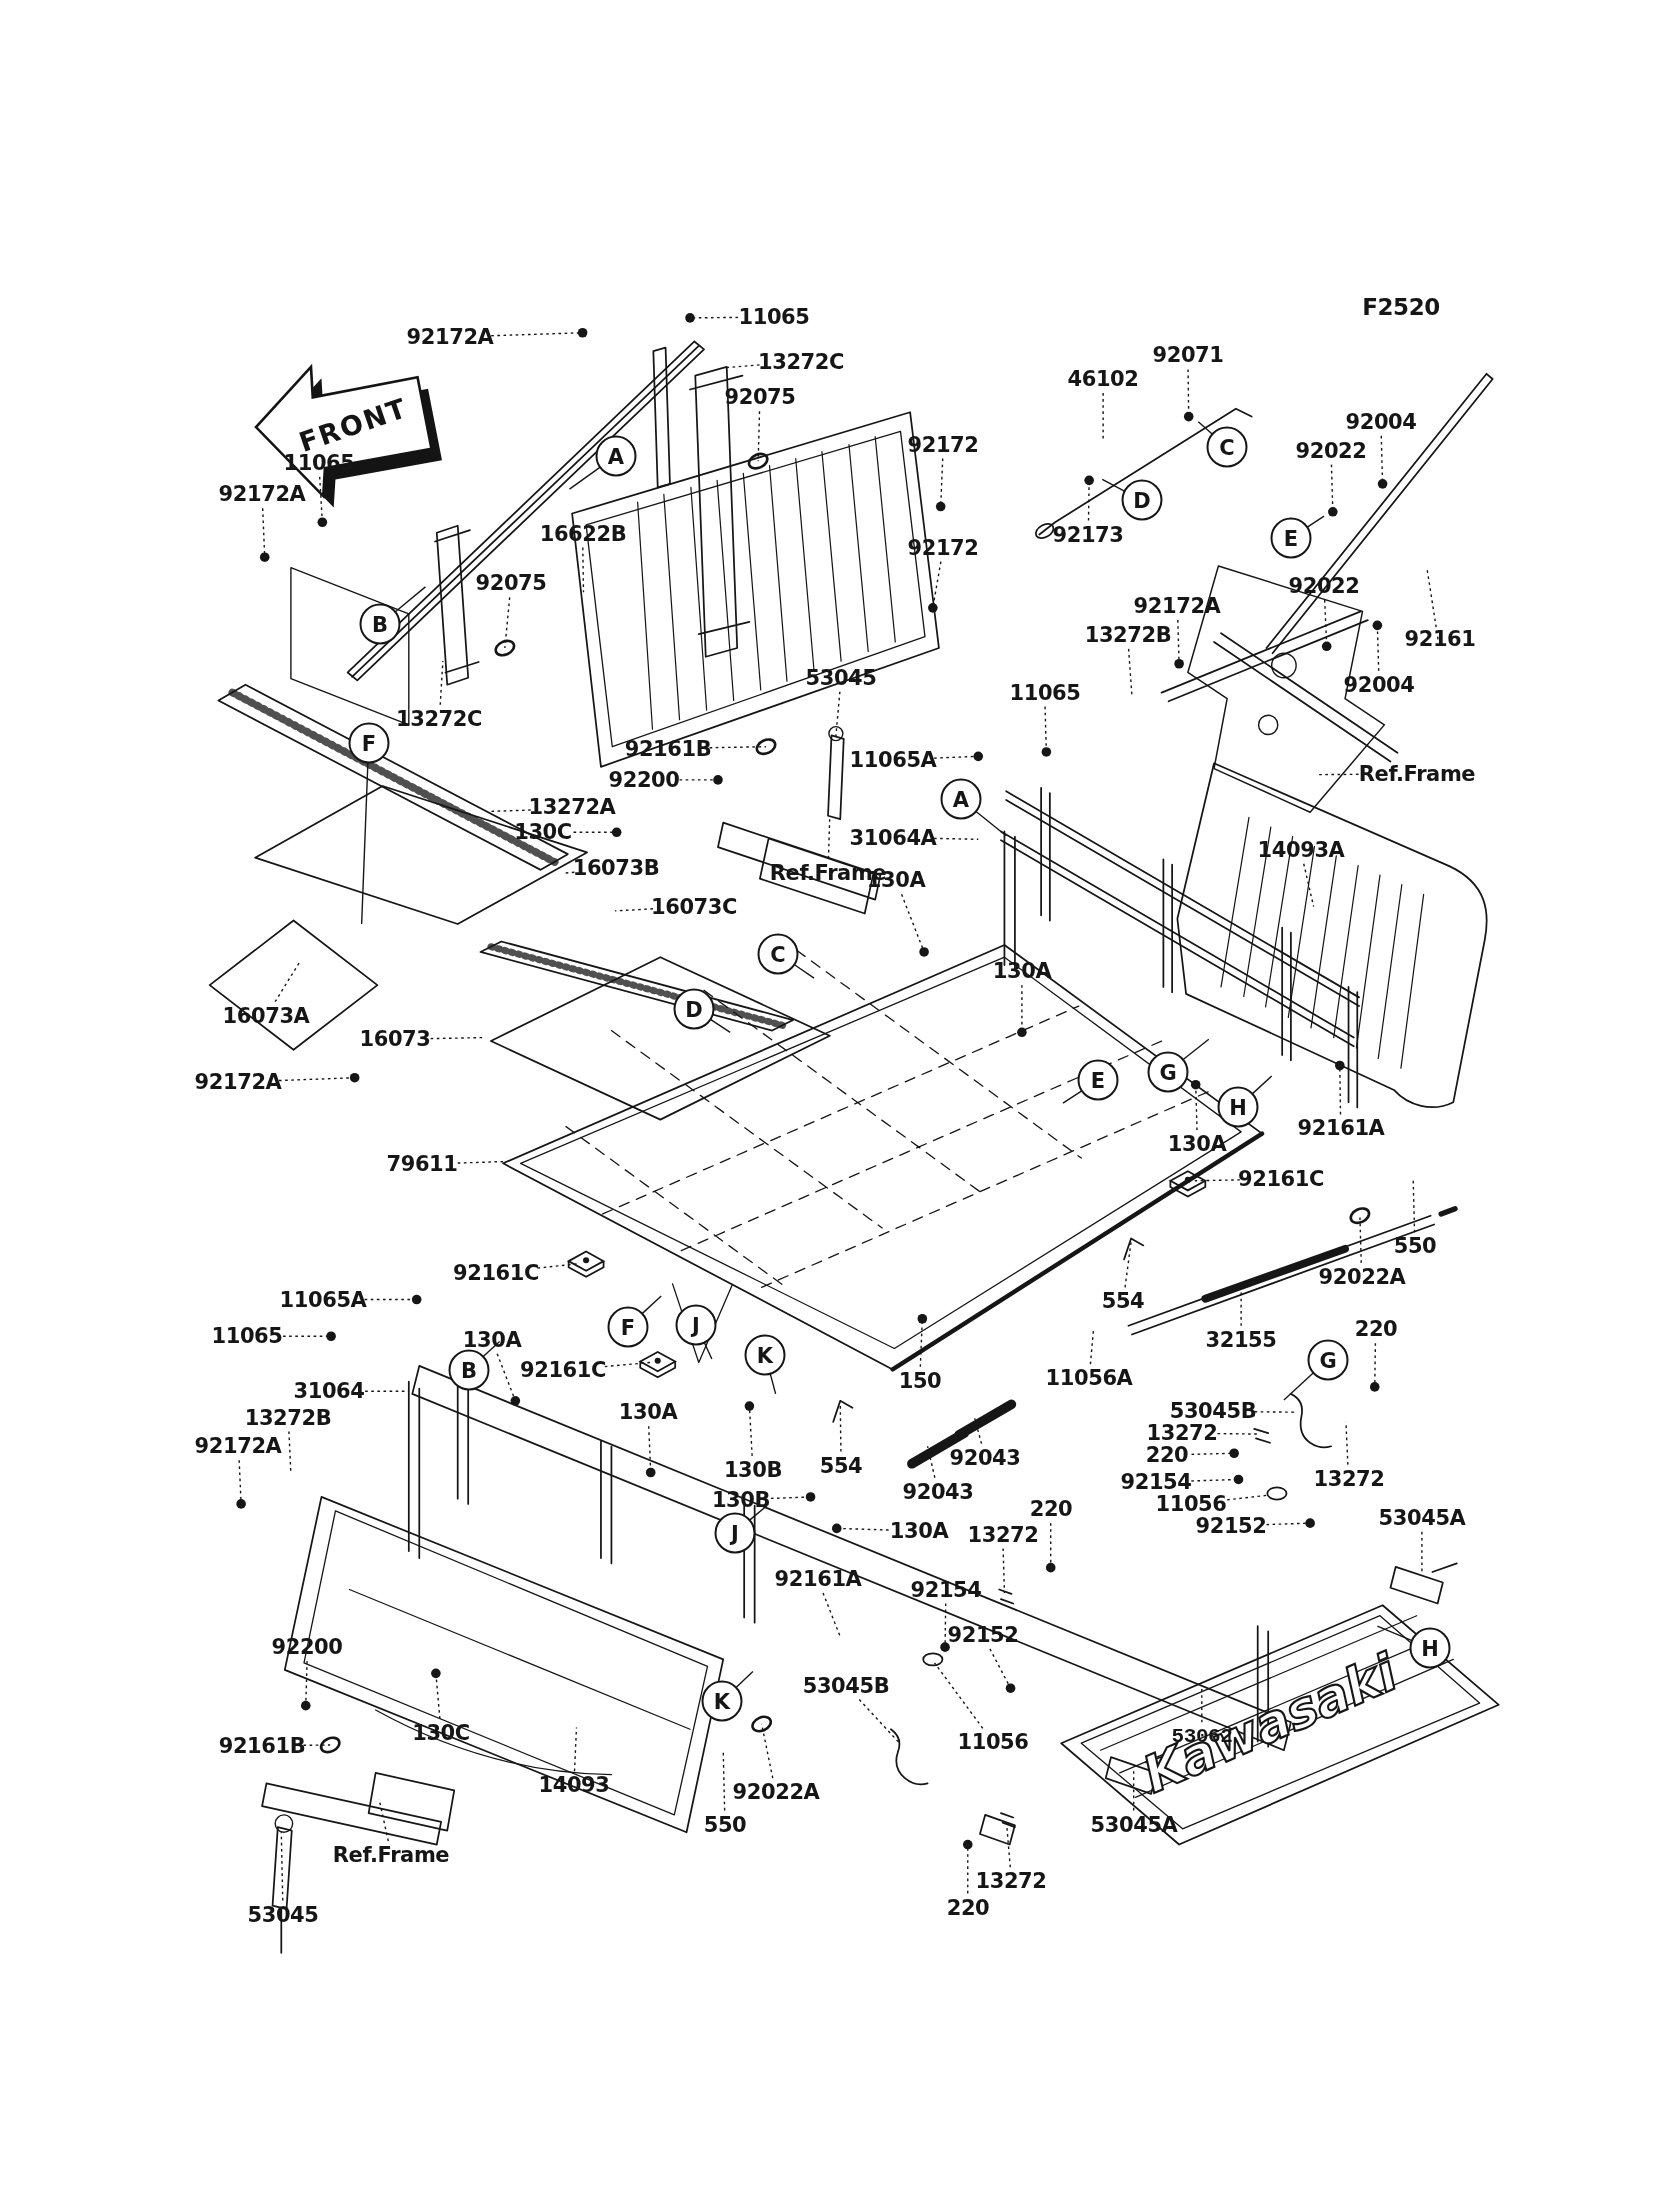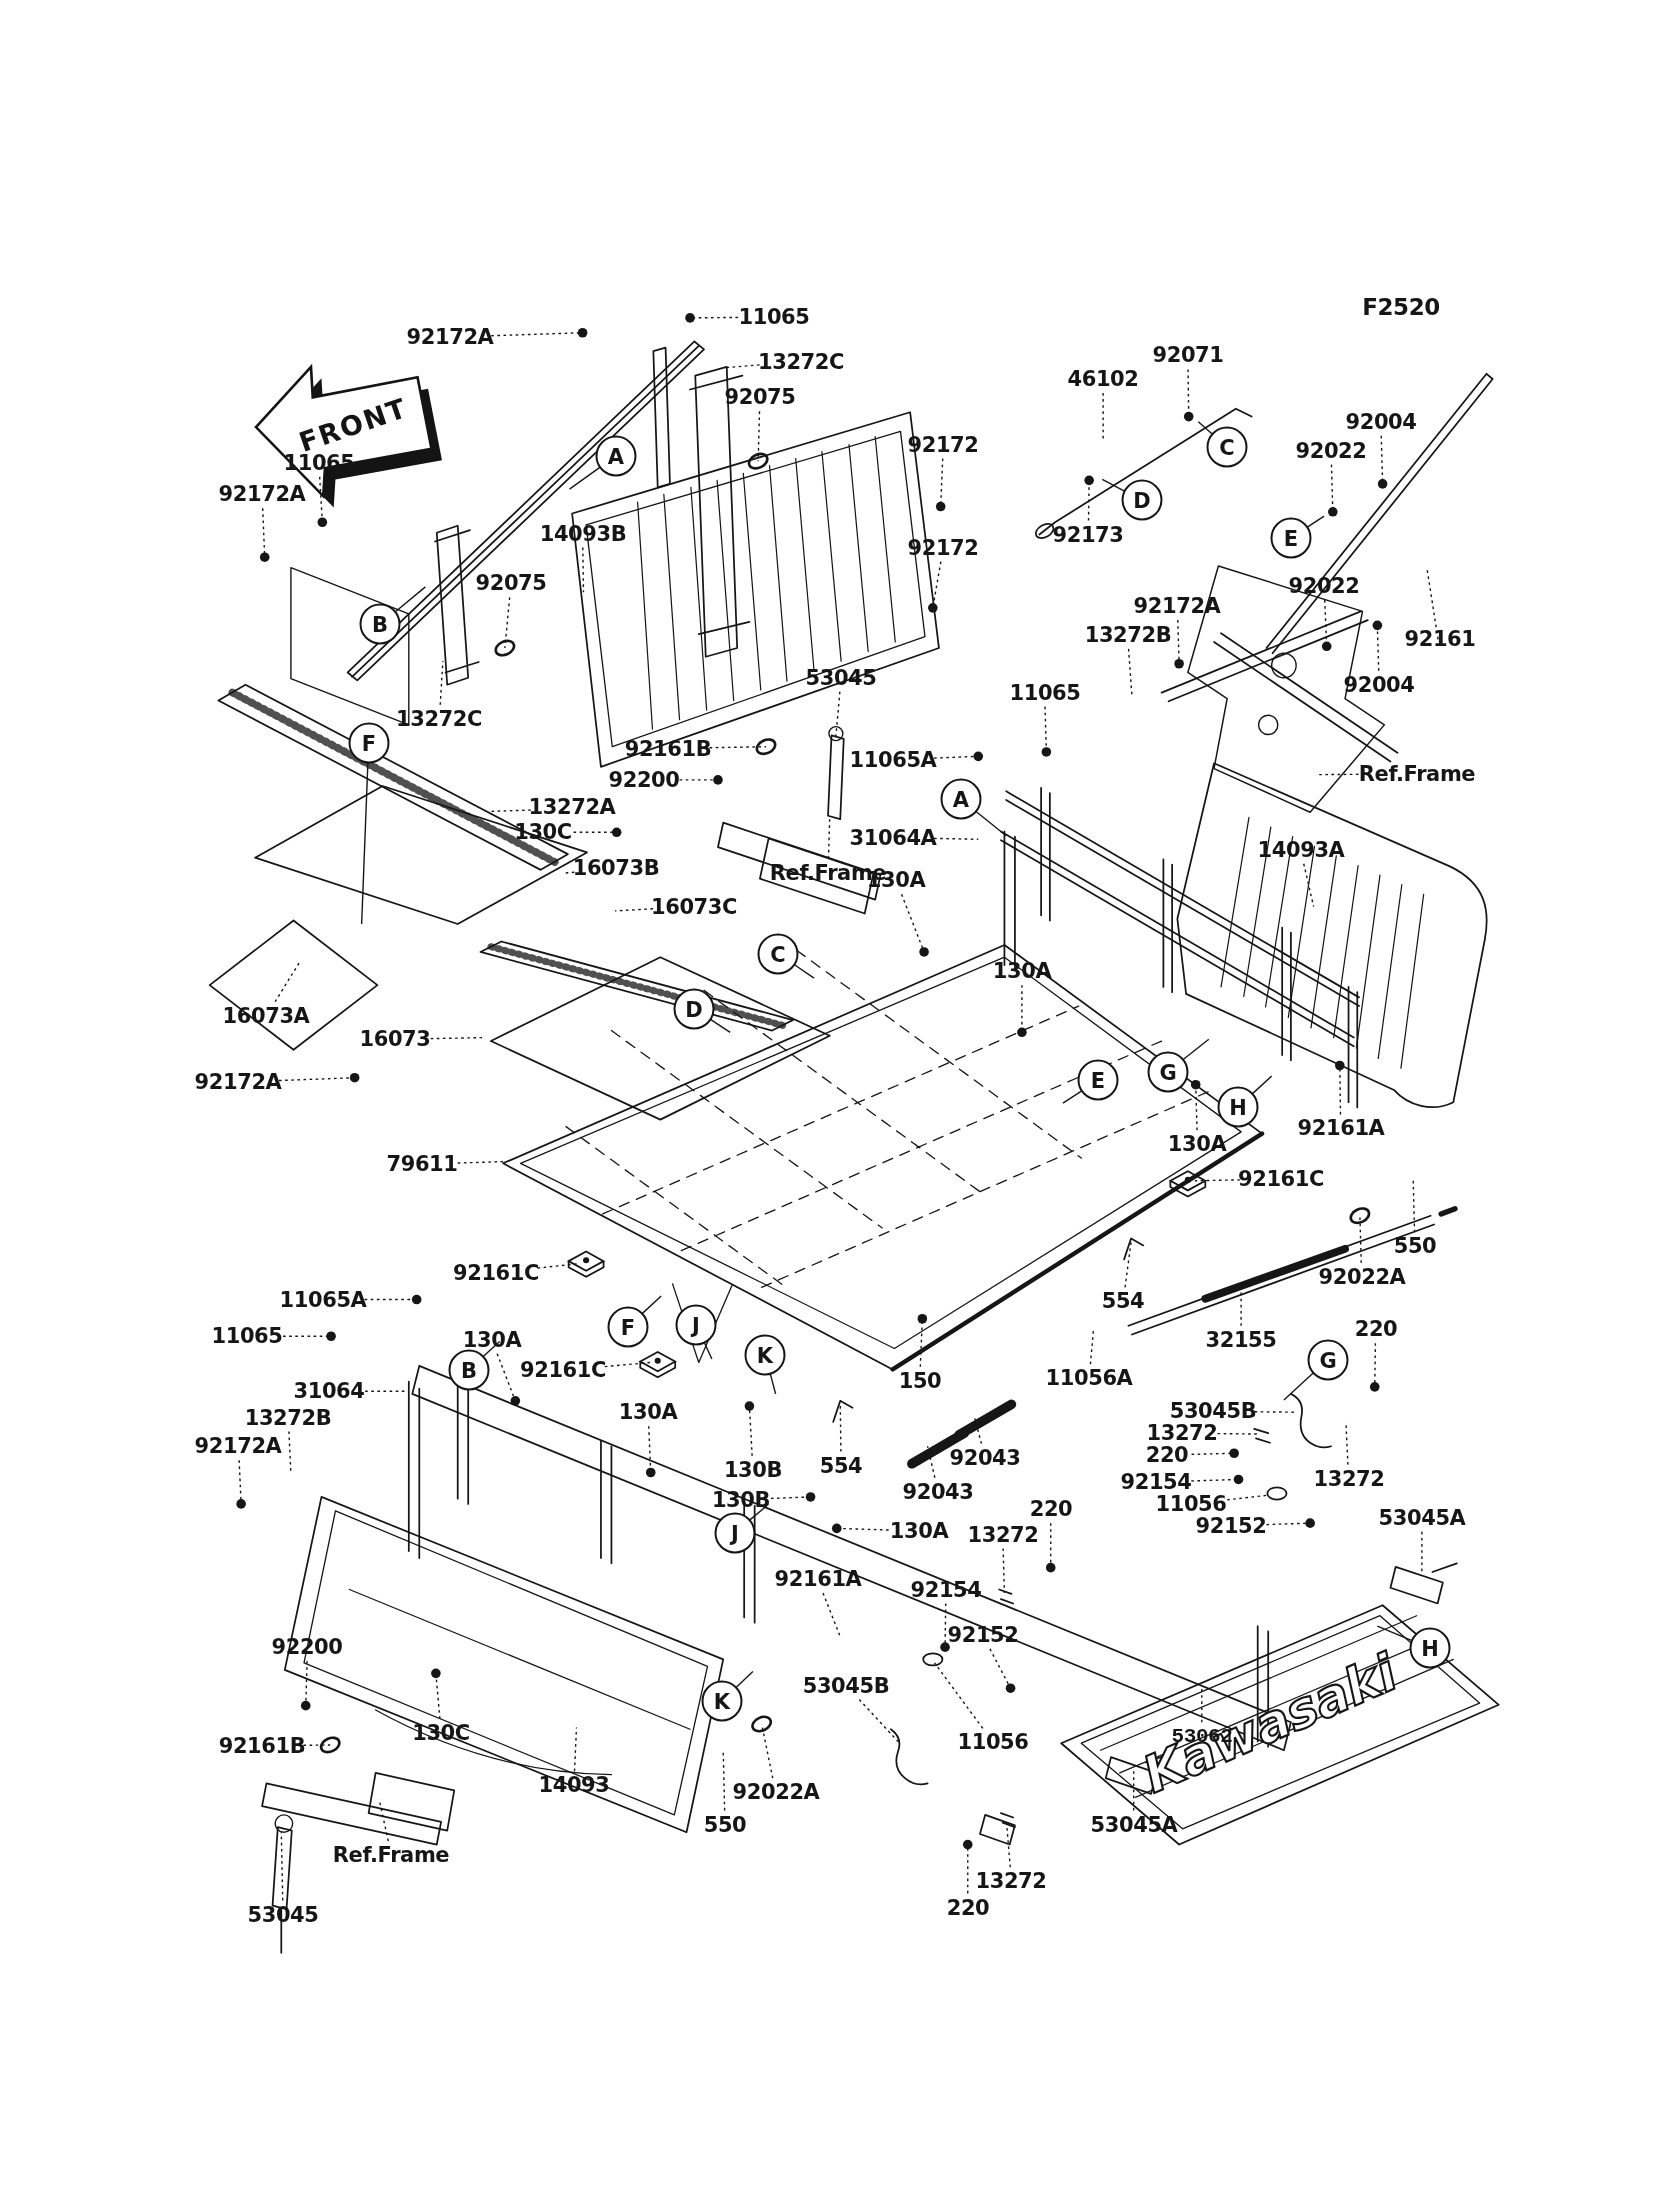--- a/index.html
+++ b/index.html
@@ -312,21 +312,21 @@
       <circle cx="1360" cy="1351" r="3.5" fill="#161616"></circle>
     </svg>
 
 <div class="lbl" style="left: 1380px; top: 307px; font-size: 23px; margin-left: 21px;">F2520</div>
     <div class="lbl" style="left: 450px; top: 337px;">92172A</div>
     <div class="lbl" style="left: 774px; top: 317px;">11065</div>
     <div class="lbl" style="left: 801px; top: 362px;">13272C</div>
     <div class="lbl" style="left: 760px; top: 397px;">92075</div>
     <div class="lbl" style="left: 943px; top: 445px;">92172</div>
     <div class="lbl" style="left: 943px; top: 548px;">92172</div>
-    <div class="lbl" style="left: 583px; top: 534px;">14093B</div>
+    <div class="lbl" style="left: 583px; top: 534px;">16622B</div>
     <div class="lbl" style="left: 319px; top: 463px;">11065</div>
     <div class="lbl" style="left: 262px; top: 494px;">92172A</div>
     <div class="lbl" style="left: 439px; top: 719px;">13272C</div>
     <div class="lbl" style="left: 511px; top: 583px;">92075</div>
     <div class="lbl" style="left: 1103px; top: 379px;">46102</div>
     <div class="lbl" style="left: 1188px; top: 355px;">92071</div>
     <div class="lbl" style="left: 1088px; top: 535px;">92173</div>
     <div class="lbl" style="left: 1331px; top: 451px;">92022</div>
     <div class="lbl" style="left: 1381px; top: 422px;">92004</div>
     <div class="lbl" style="left: 1440px; top: 639px;">92161</div>

